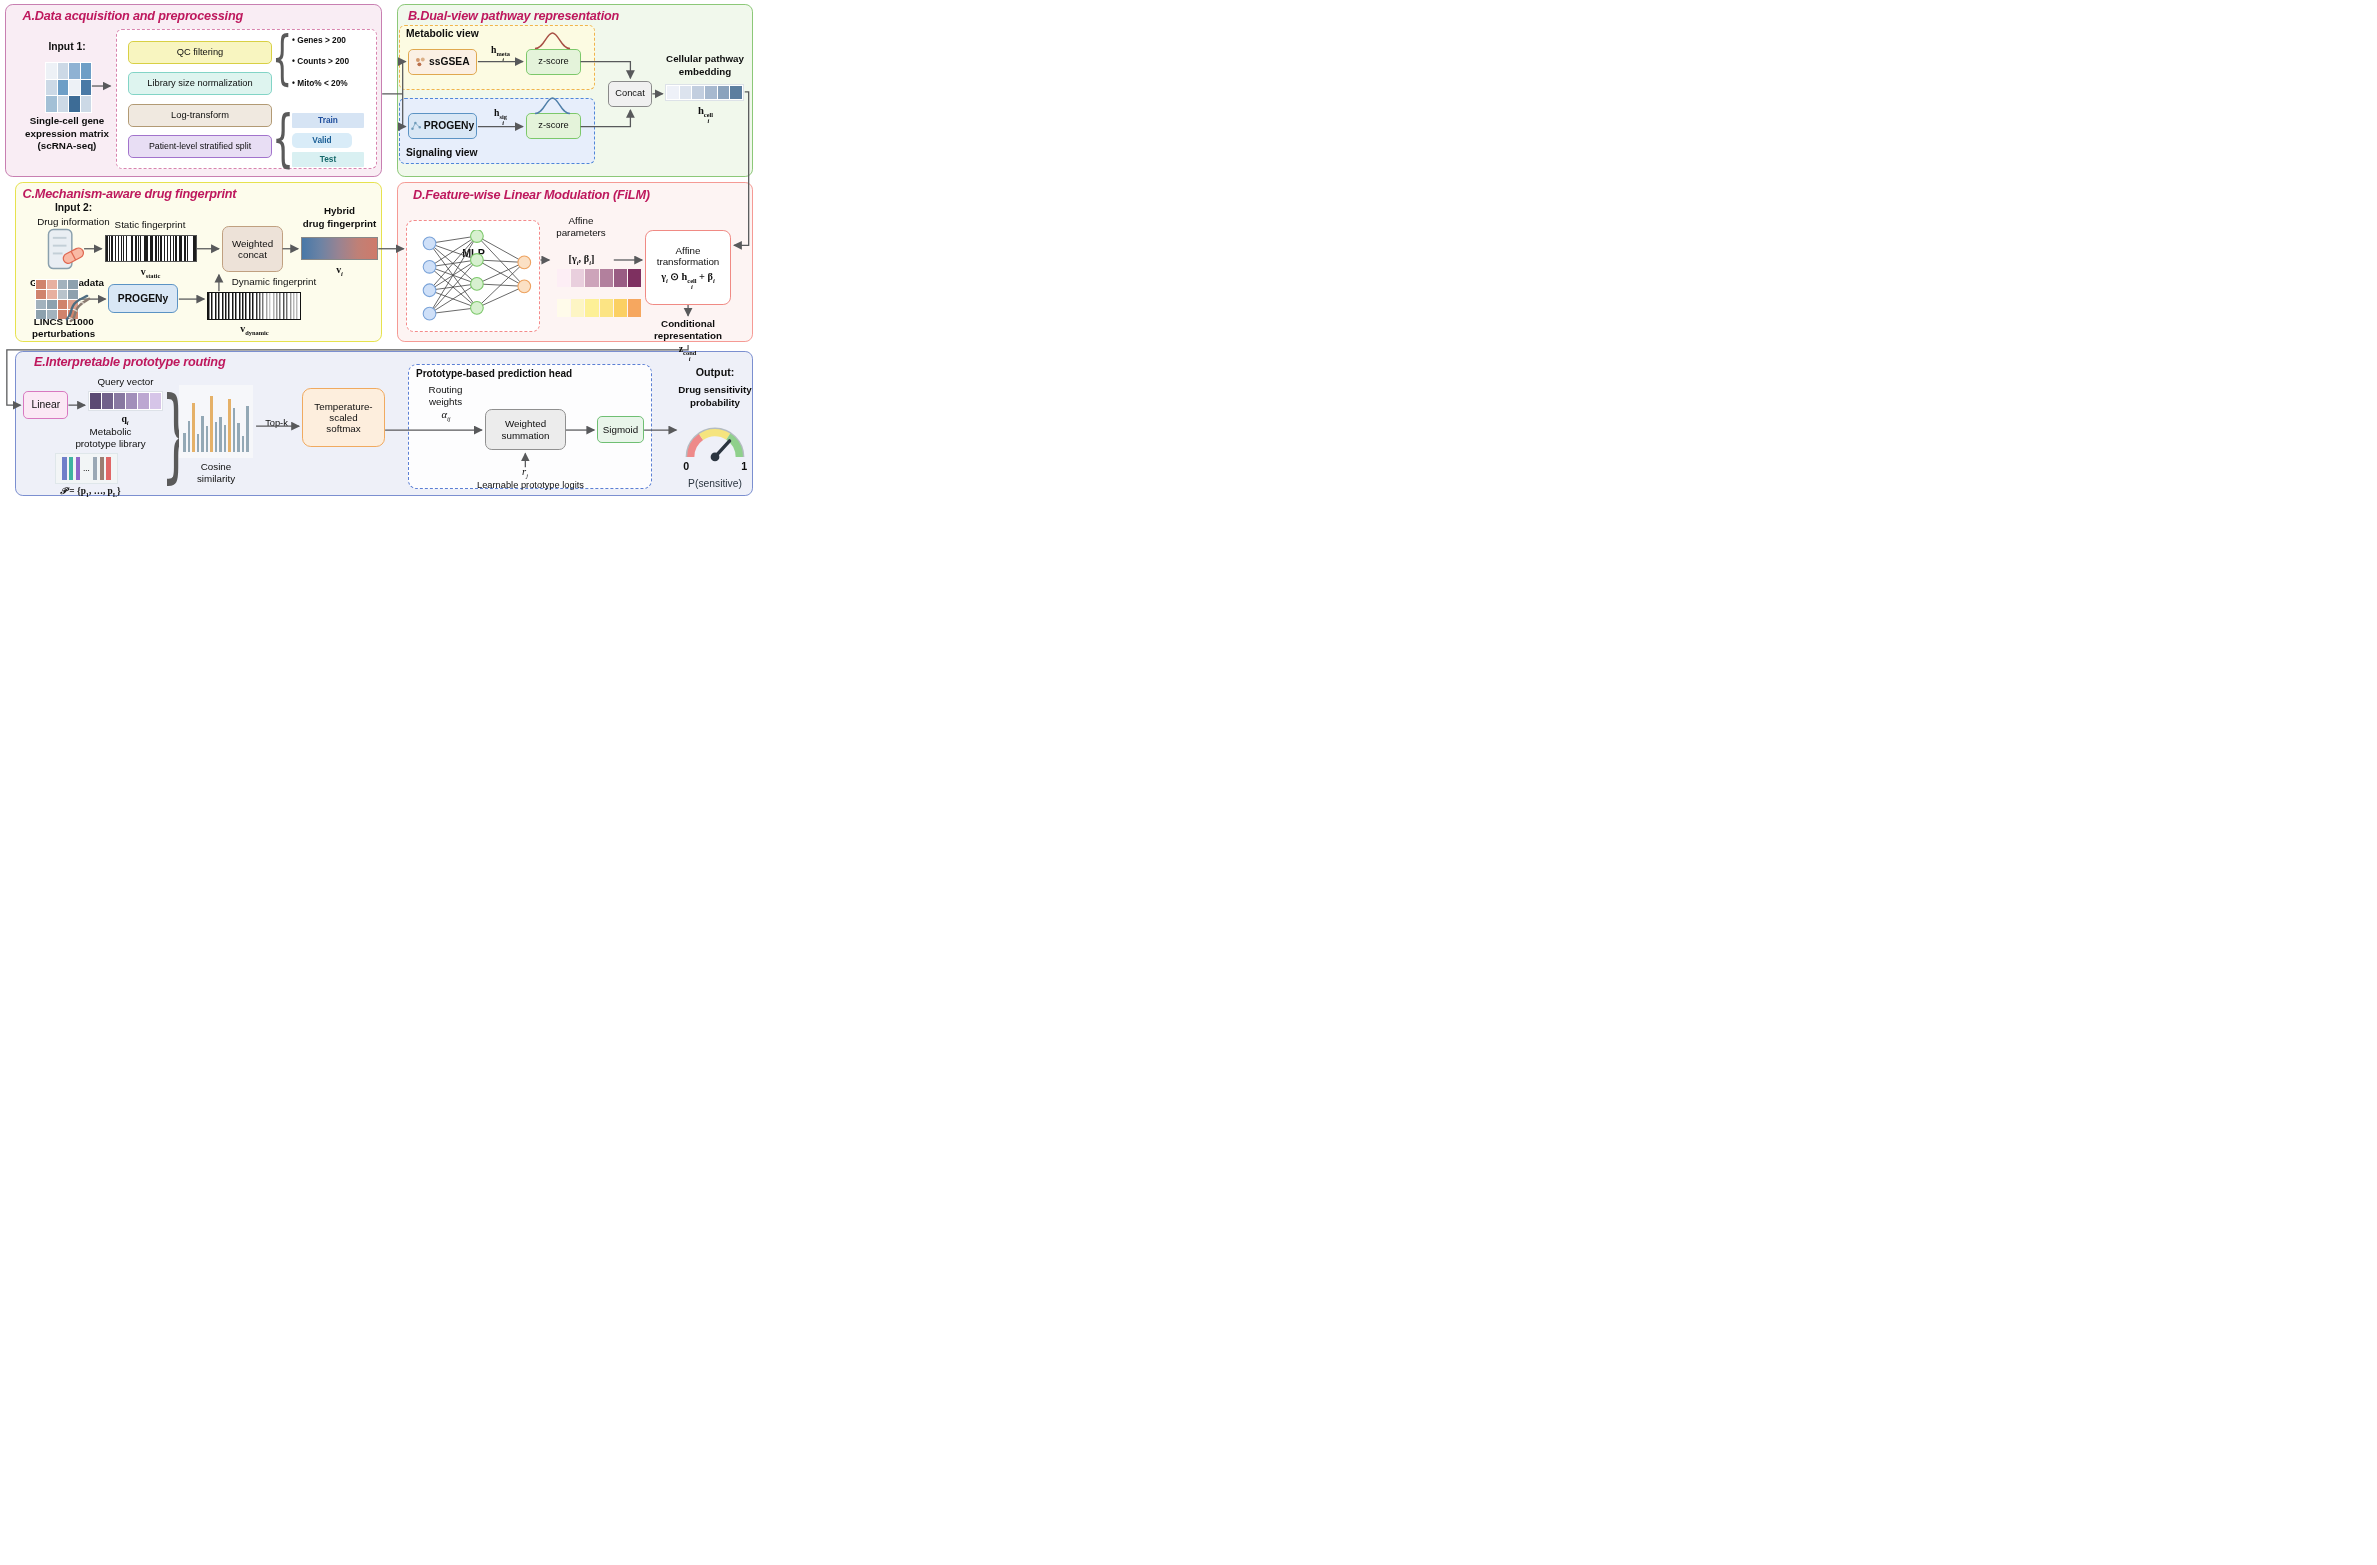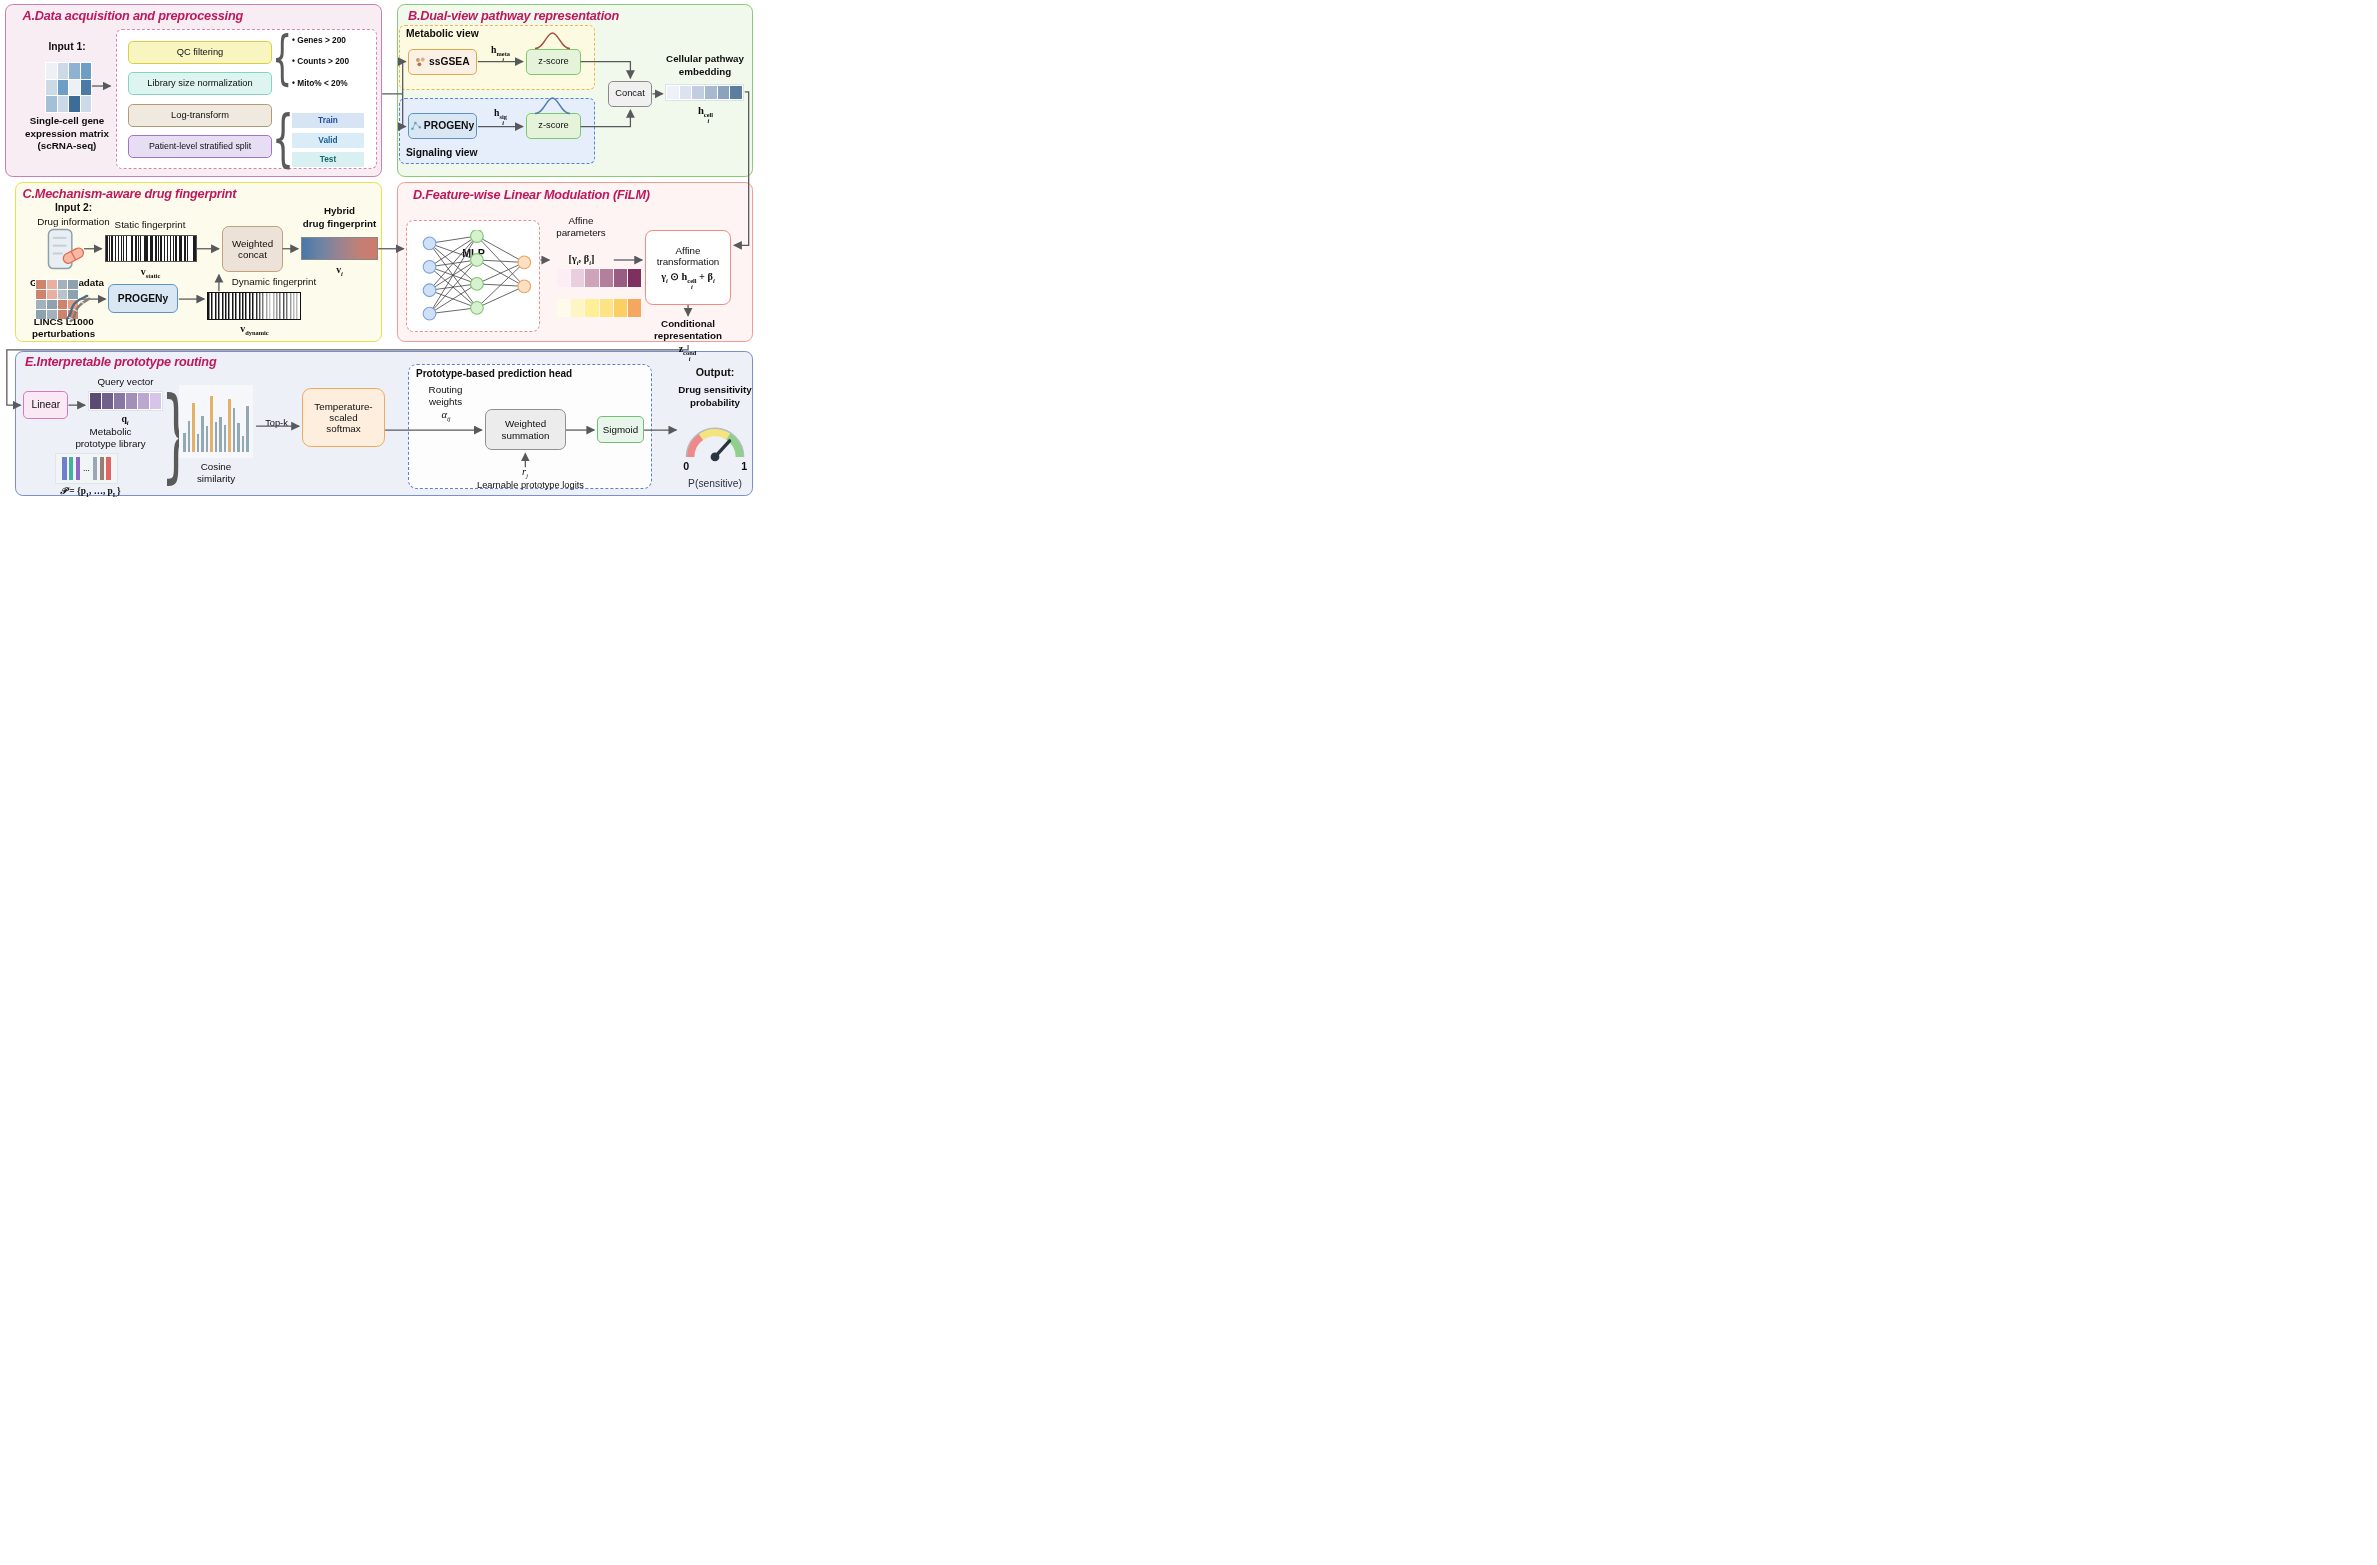--- a/index.html
+++ b/index.html
@@ -97,21 +97,21 @@
   <div class="bullets" style="left:292px;top:36px;">
     <div class="bullet" style="margin-bottom:11.7px;">Genes &gt; 200</div>
     <div class="bullet" style="margin-bottom:11.7px;">Counts &gt; 200</div>
     <div class="bullet">Mito% &lt; 20%</div>
   </div>
 
   <span class="brace" style="left:272px;top:106px;font-size:63px;line-height:63px;transform:scale(.55,1.0);transform-origin:left top;">{</span>
   <div class="box" style="left:292px;top:113px;width:72px;height:14.7px;background:#d6e4f4;border:none;border-radius:1px;color:#1f4e9c;font-weight:bold;font-size:8.3px;">
       <span>Train</span>
     </div>
-  <div class="box" style="left:292px;top:133px;width:72px;height:14.7px;background:#d9ecf8;border:none;border-radius:0;color:#1a5e96;font-weight:bold;font-size:8.3px;">
+  <div class="box" style="left:292px;top:133px;width:60px;height:14.7px;background:#d9ecf8;border:none;border-radius:5px;color:#1a5e96;font-weight:bold;font-size:8.3px;">
       <span>Valid</span>
     </div>
   <div class="box" style="left:292px;top:152px;width:72px;height:14.7px;background:#d9f0f2;border:none;border-radius:1px;color:#16696b;font-weight:bold;font-size:8.3px;">
       <span>Test</span>
     </div>
 
   <div class="t" style="left:408px;top:8.8px;">B.Dual-view pathway representation</div>
   <div class="dash" style="left:399px;top:25.4px;width:196px;height:65px;border-color:#f0b44c;background:#fcfbe2;"></div>
   <div class="tx b" style="left:406px;top:28px;width:83px;text-align:left;font-size:10.3px;">Metabolic view</div>
   <div class="dash" style="left:399px;top:98px;width:196px;height:66px;border-color:#4f86d8;background:#e7eefb;"></div>
@@ -336,21 +336,21 @@
     <div>Conditional</div>
       <div>representation</div>
   </div>
   <div class="tx math" style="left:668px;top:343px;width:39px;z-index:6;">
     <span>z</span><span class="ss">
         <span class="sp">cond</span>
         <span class="sb">i</span>
       </span>
   </div>
 
-  <div class="t" style="left:25px;top:355px;">E.Interpretable prototype routing</div>
+  <div class="t" style="left:34px;top:355px;">E.Interpretable prototype routing</div>
   <div class="box" style="left:23.4px;top:391px;width:45px;height:28px;background:#fbe8f5;border-color:#d878c0;font-size:10.3px;">
       <span>Linear</span>
     </div>
 
   <div class="tx" style="left:88px;top:376px;width:75px;">Query vector</div>
   <div class="vec" style="left:88px;top:391px;width:75px;height:19.5px;">
       <div style="background: rgb(91, 74, 115);"></div>
       <div style="background: rgb(113, 97, 138);"></div>
       <div style="background: rgb(136, 120, 161);"></div>
       <div style="background: rgb(162, 143, 186);"></div>

